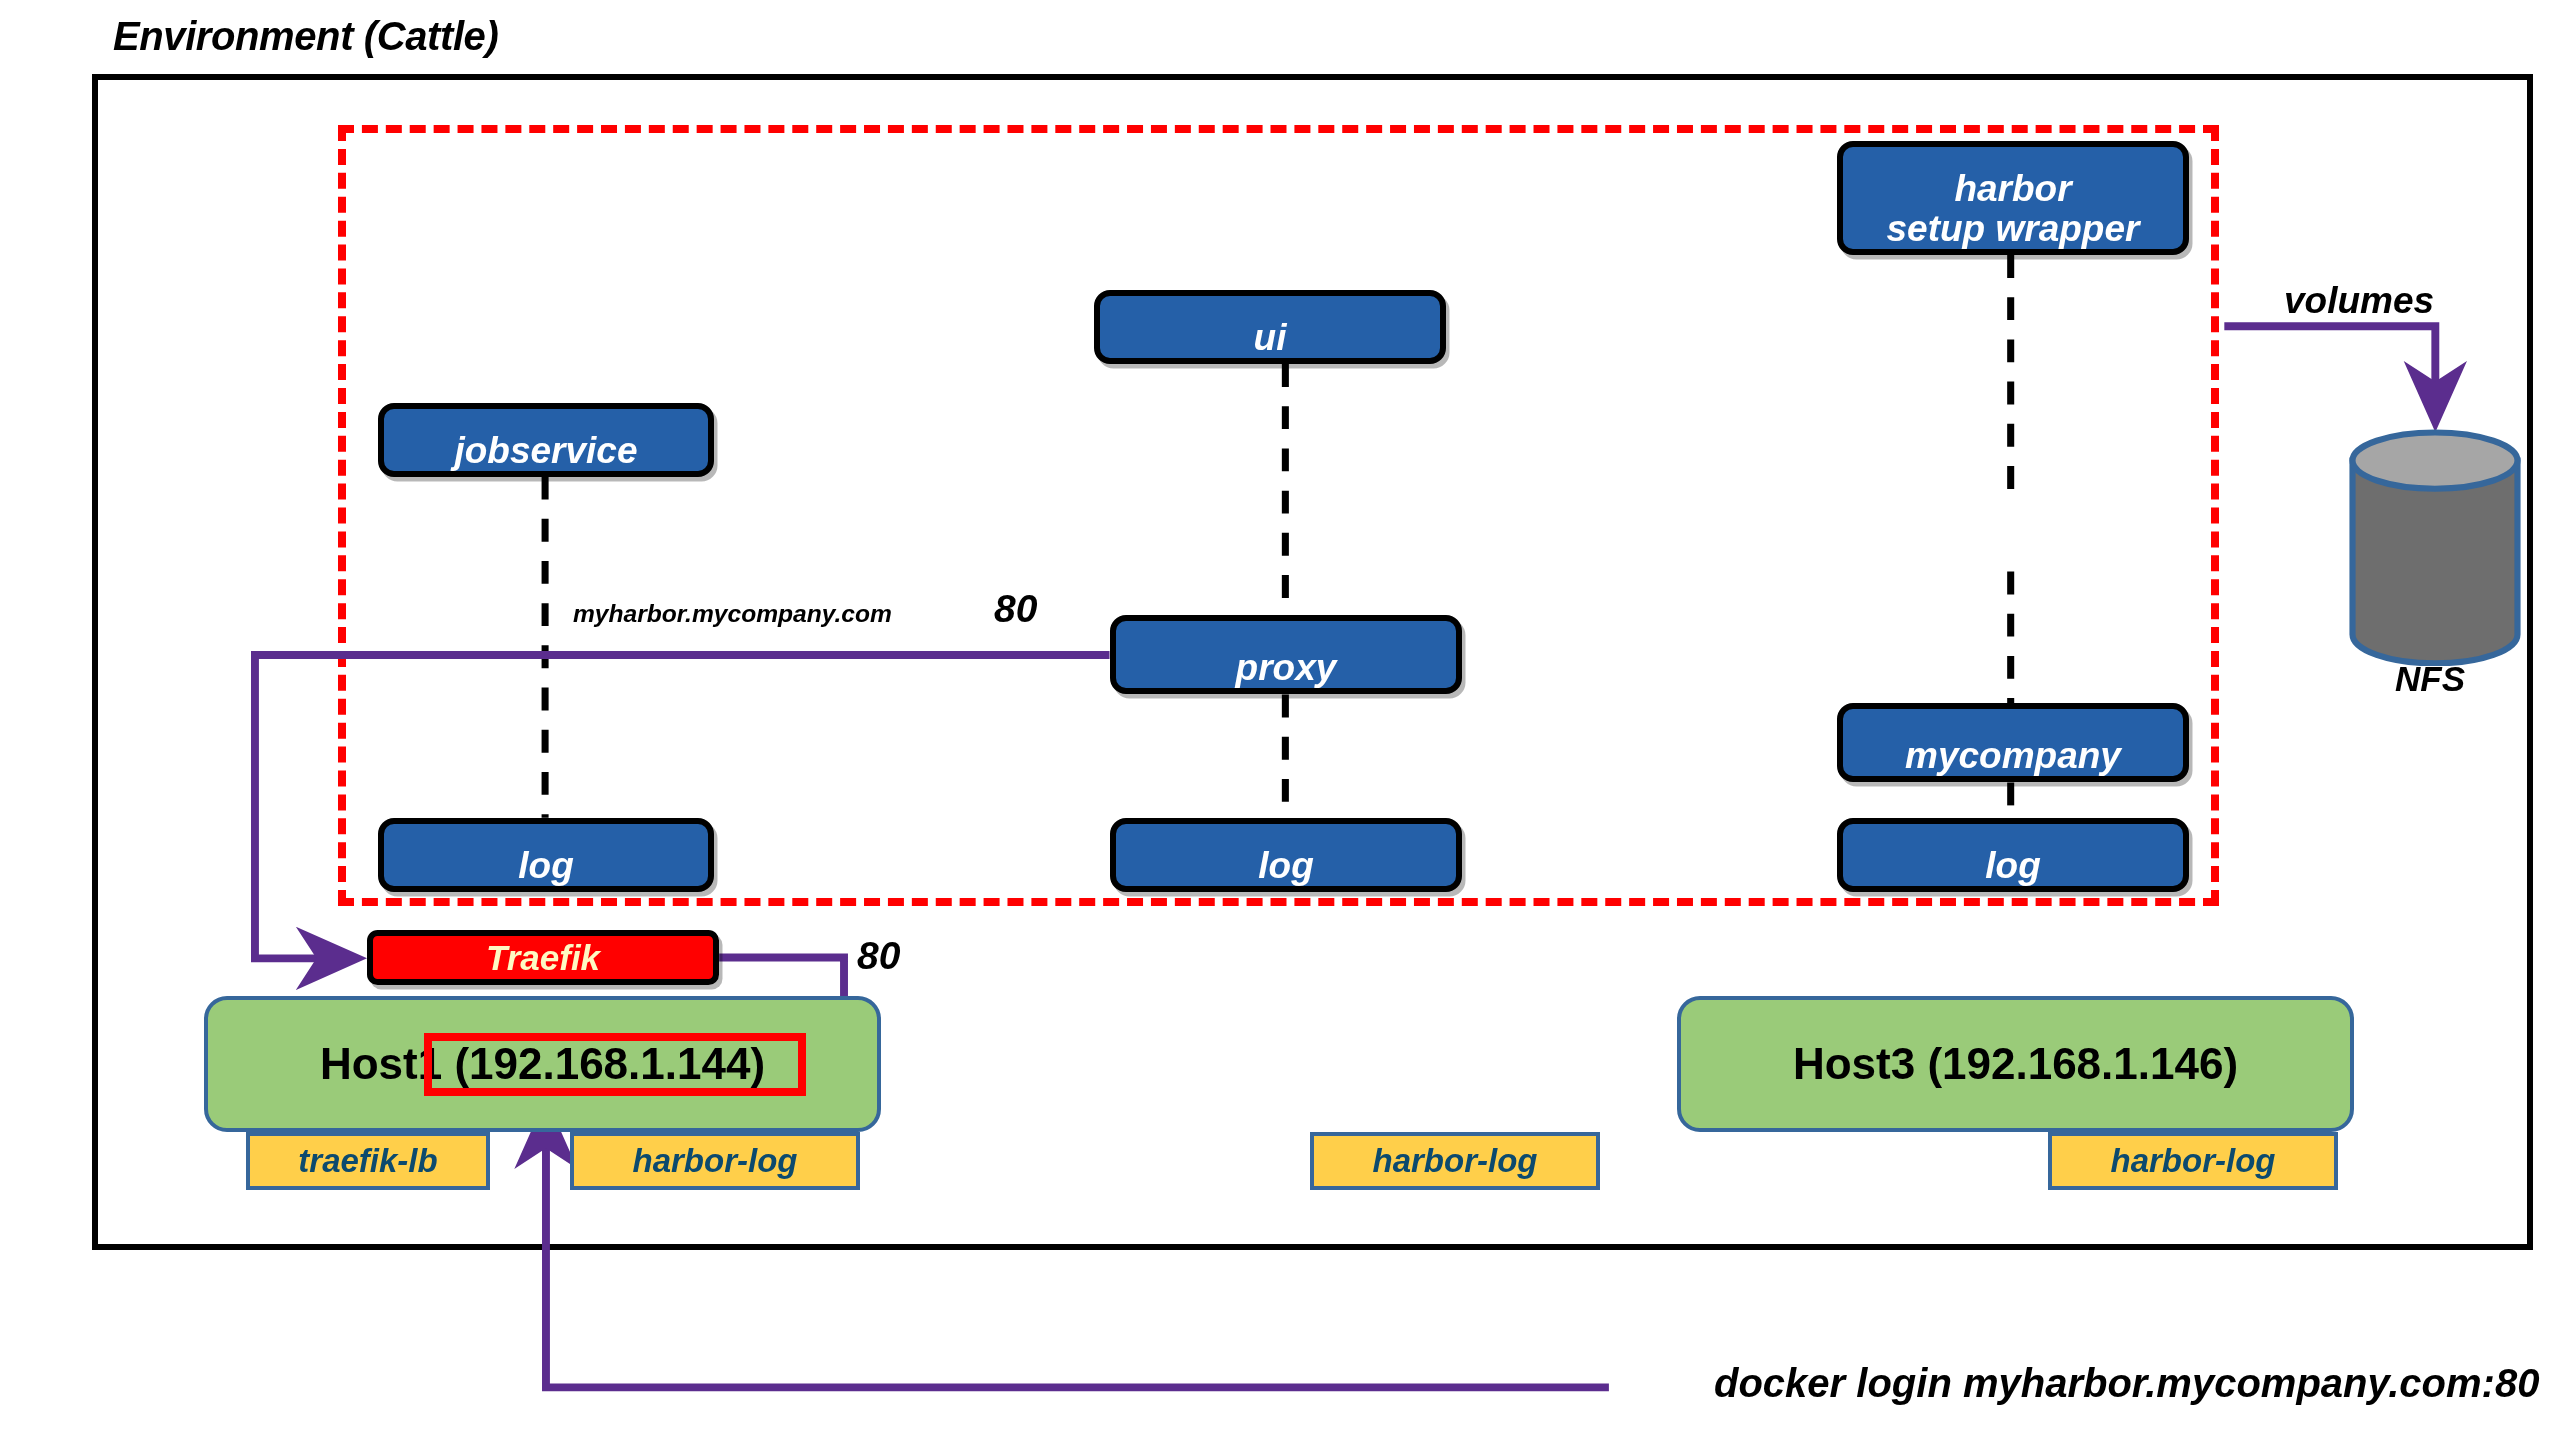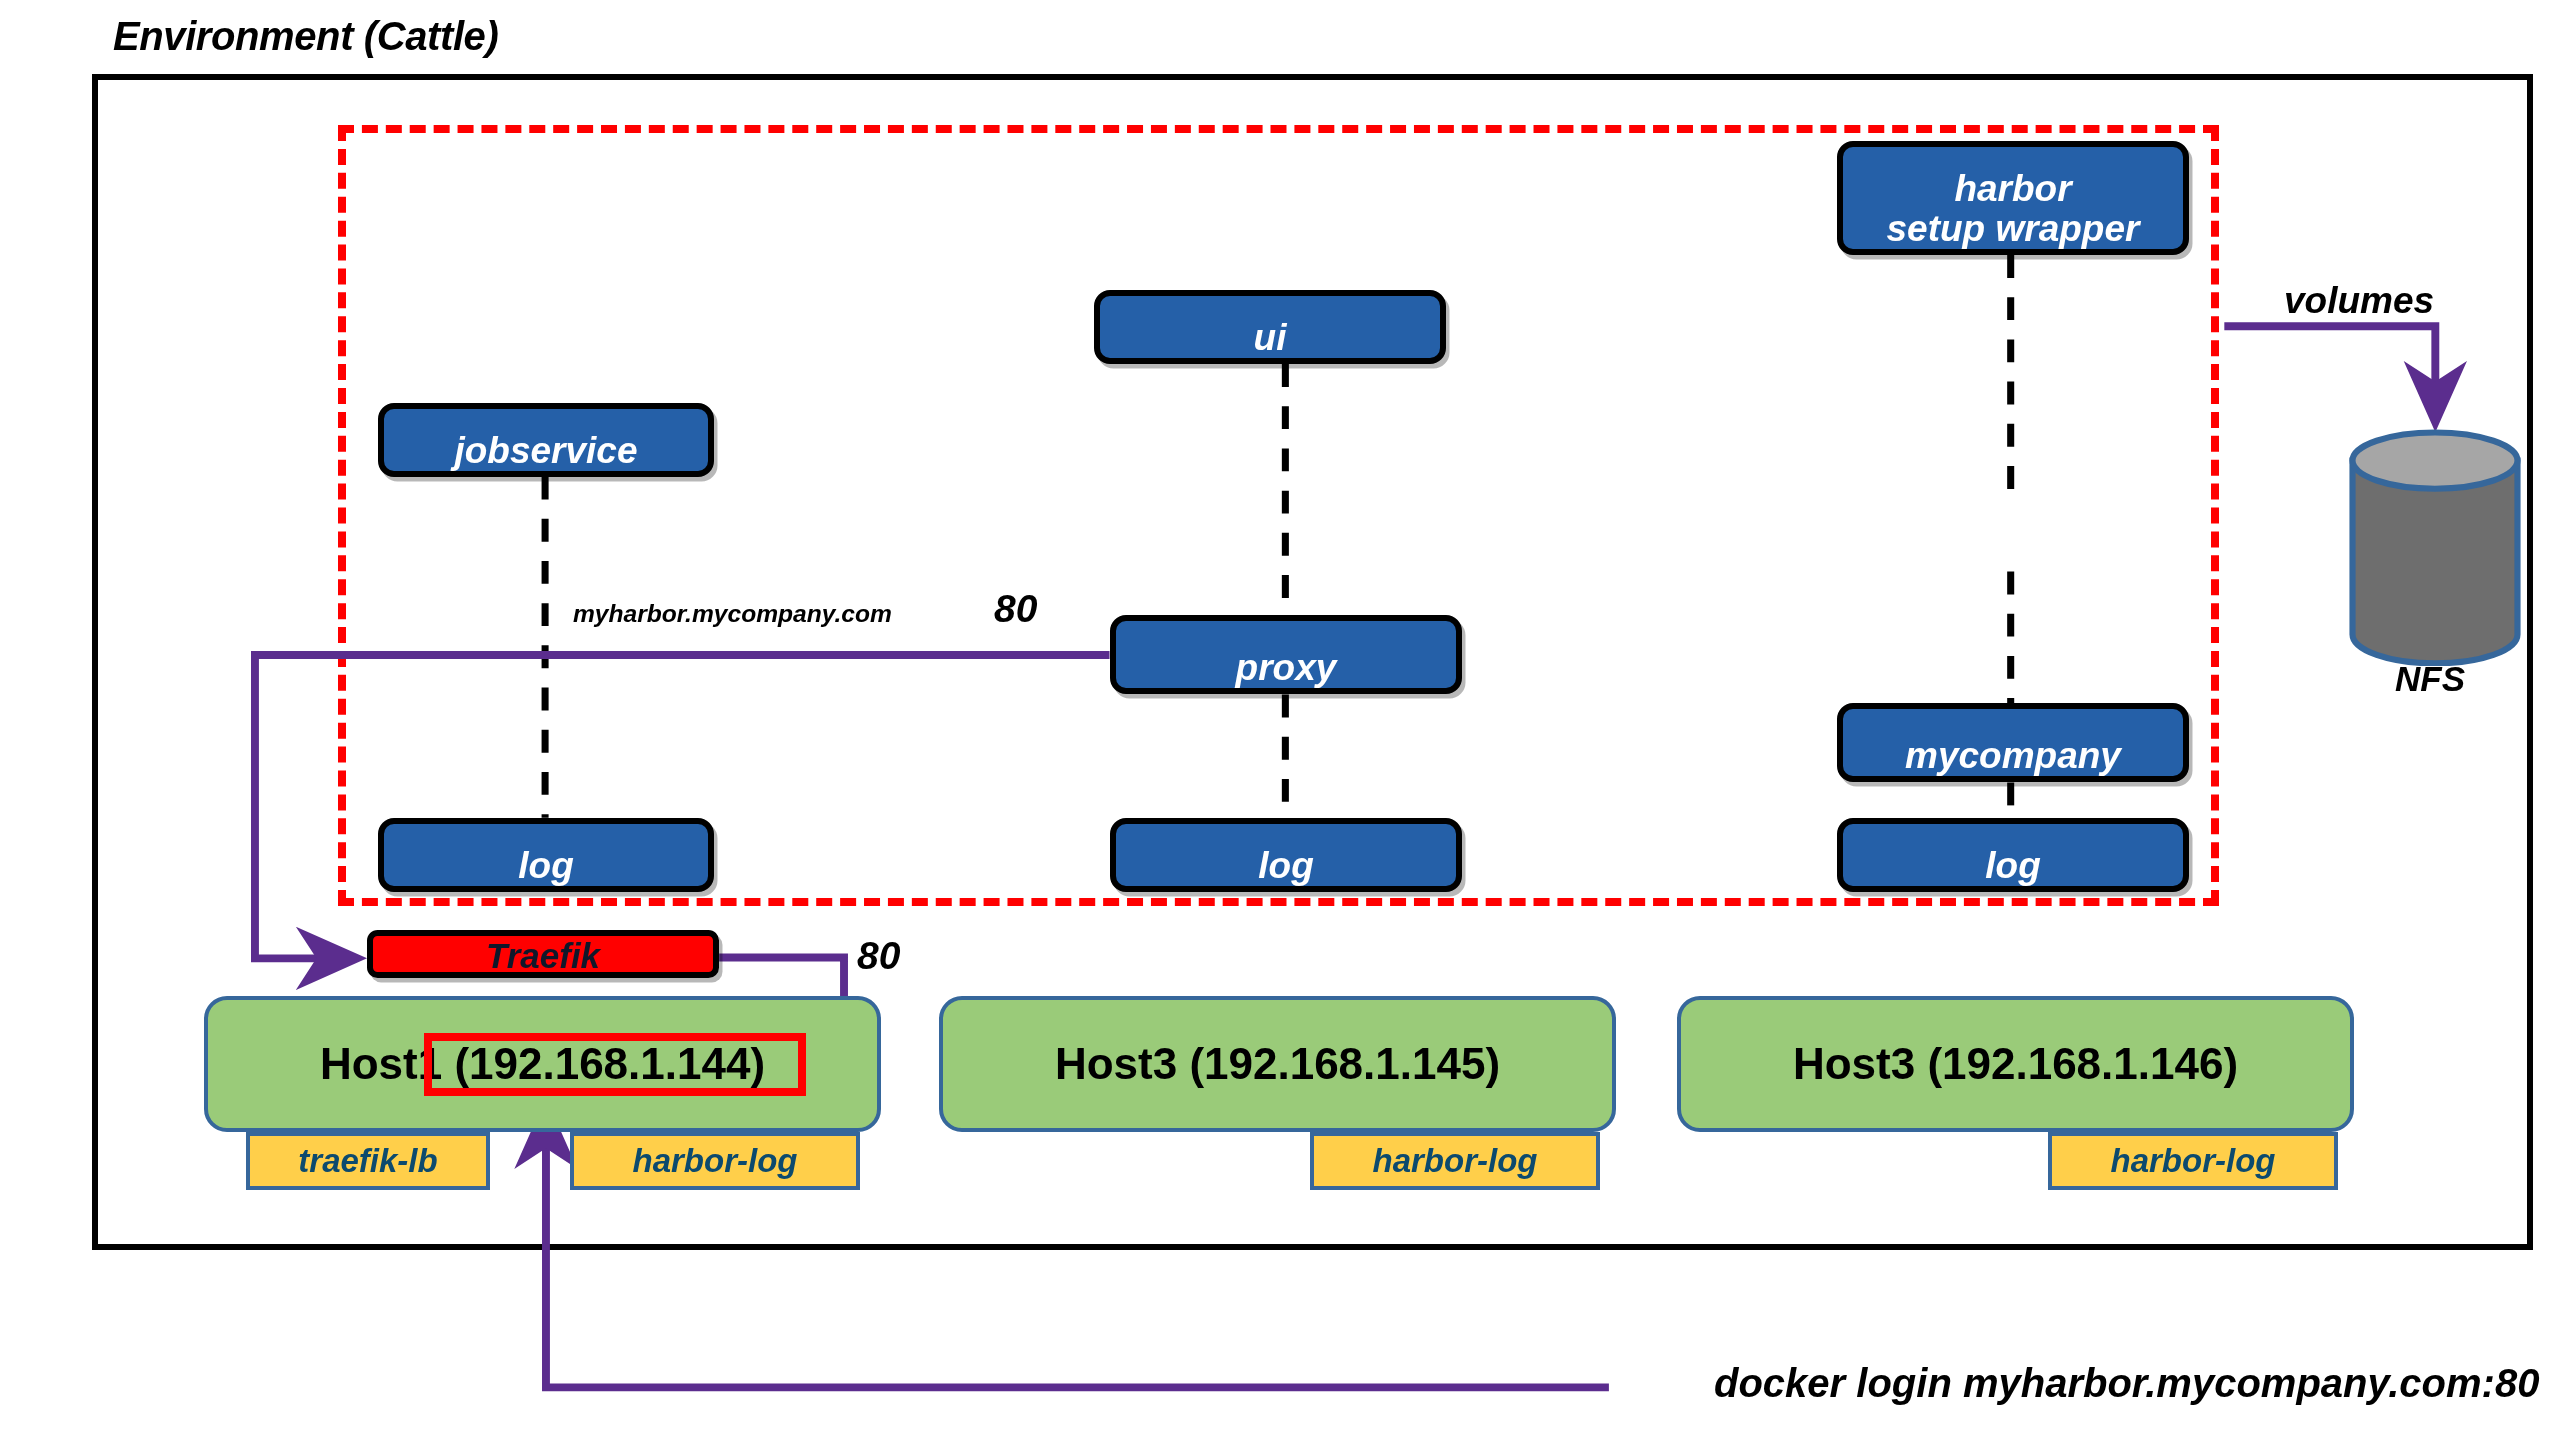--- a/index.html
+++ b/index.html
@@ -61,27 +61,27 @@
     font-size: 37px;
     line-height: 1.08;
     text-align: center;
     box-shadow: 3.5px 4.4px 0 rgba(0,0,0,0.28);
   }
   .svc .two-line { white-space: pre-line; }
 
   
   #traefik-box {
     position: absolute;
-    left: 367px; top: 930px; width: 352px; height: 48px;
+    left: 367px; top: 930px; width: 352px; height: 55px;
     background: #FF0000;
     border: 6.2px solid #000000;
     border-radius: 10.6px;
     box-sizing: border-box;
-    display: flex; justify-content: center;
-    color: #0f172a; font-style: italic; font-weight: bold; font-size: 35px;
+    display: flex; align-items: center; justify-content: center;
+    color: #fef9c3; font-style: italic; font-weight: bold; font-size: 35px;
     box-shadow: 3.5px 4.4px 0 rgba(0,0,0,0.28);
   }
 
   
   .host {
     position: absolute;
     background: #9ACB79;
     border: 4.4px solid #36679B;
     border-radius: 23px;
     box-sizing: border-box;
@@ -190,23 +190,20 @@
 
   <div id="traefik-box">
     <span>Traefik</span>
   </div>
 
   <div class="host" style="left:204px; top:996px; width:677px; height:136px;">
     <span>Host1 (192.168.1.144)</span>
   </div>
   <div id="host1-ip-highlight"></div>
 
-  <div class="host" style="left:939px; top:996px; width:677px; height:136px;">
-    <span>Host3 (192.168.1.145)</span>
-  </div>
 
   <div class="host" style="left:1677px; top:996px; width:677px; height:136px;">
     <span>Host3 (192.168.1.146)</span>
   </div>
 
   <div class="tag" style="left:246px; top:1132px; width:244px; height:58px;">
     <span>traefik-lb</span>
   </div>
 
   <div class="tag" style="left:570px; top:1132px; width:290px; height:58px;">

